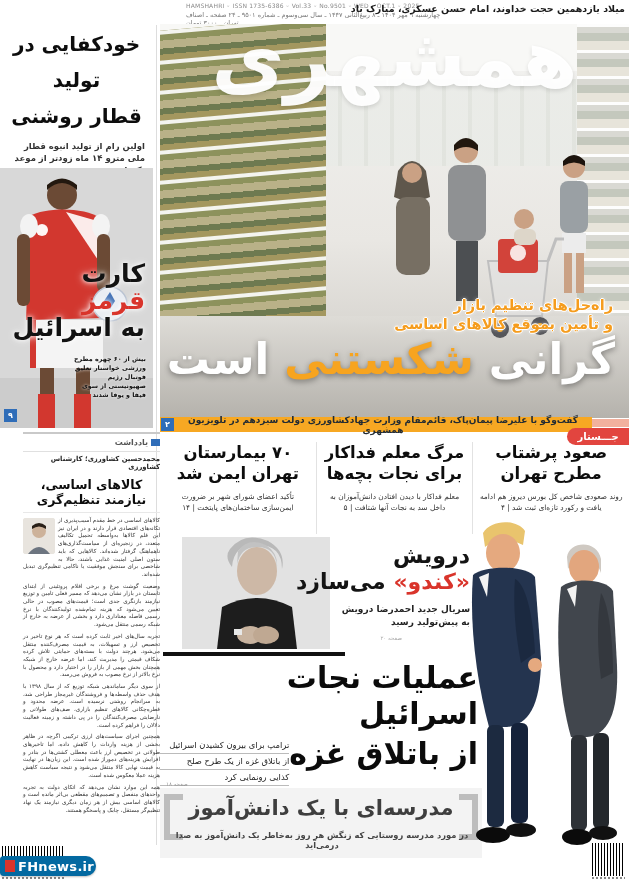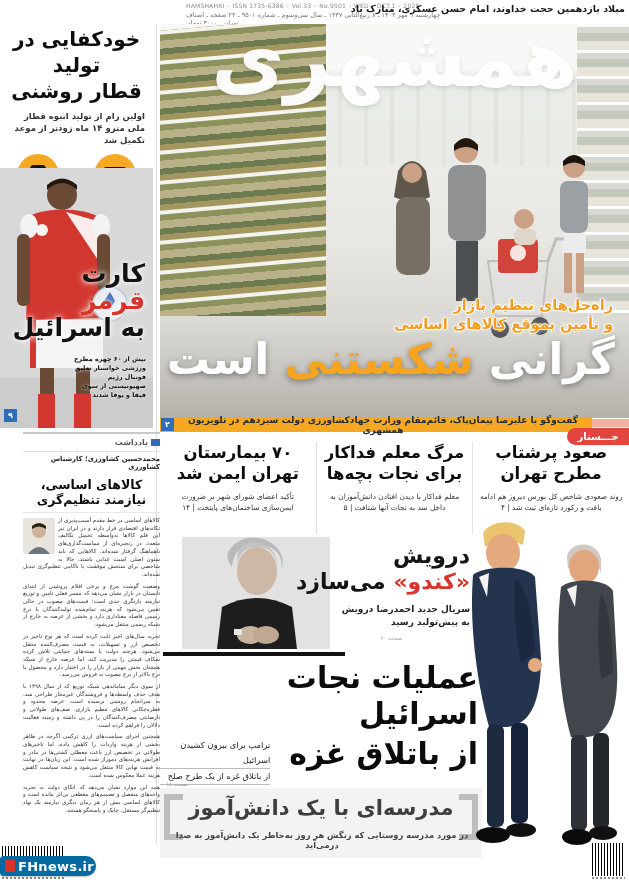--- a/index.html
+++ b/index.html
@@ -8,21 +8,21 @@
   .rtl{direction:rtl;}
   
   #hdr-left{position:absolute;left:186px;top:2px;width:260px;direction:ltr;text-align:left;}
   #hdr-left .en{font-size:6px;color:#8a8a8a;letter-spacing:.2px;}
   #hdr-left .fa{font-size:6.5px;color:#777;direction:rtl;text-align:left;margin-top:2px;}
   #hdr-right{position:absolute;right:4px;top:3px;font-size:9.5px;font-weight:bold;color:#1b1b1b;}
   
   .vdiv{position:absolute;left:156px;top:25px;width:1px;height:820px;background:#ddd;}
   
   #metro{position:absolute;left:0;top:26px;width:153px;text-align:center;}
-  #metro .title{font-size:20px;font-weight:900;line-height:26px;color:#0d0d0d;}
+  #metro .title{font-size:20px;font-weight:900;line-height:36px;color:#0d0d0d;}
   #metro .sub{font-size:8.5px;line-height:12px;color:#333;margin:6px 8px 0 8px;font-weight:bold;text-align:right;}
   #metro .stats{display:flex;flex-direction:row-reverse;justify-content:space-around;margin-top:8px;}
   .stat{width:70px;}
   .stat .circ{width:42px;height:42px;border-radius:50%;background:#f7a823;margin:0 auto;
               display:flex;align-items:center;justify-content:center;}
   .stat .val{font-size:19px;font-weight:900;color:#2b5fa7;margin-top:3px;}
   .stat .val small{font-size:8px;font-weight:bold;}
   .stat .cap{font-size:5.8px;line-height:8px;color:#444;margin-top:2px;}
   #metro .pref{font-size:6px;color:#999;text-align:left;margin:6px 4px 0 6px;}
   #metro .hr{border-top:1px solid #bbb;margin:4px 4px 0 4px;}
@@ -90,21 +90,21 @@
   #darvish .h .red{color:#d9342b;}
   #darvish .s{position:absolute;right:2px;top:66px;text-align:right;direction:rtl;font-size:9px;
               line-height:13px;font-weight:bold;color:#222;}
   #darvish .pref{position:absolute;right:70px;top:98px;font-size:5.5px;color:#aaa;}
   
   #blackbar{position:absolute;left:163px;top:652px;width:182px;height:4px;background:#111;}
   #gaza{position:absolute;left:160px;top:660px;width:318px;direction:rtl;}
   #gaza .l1{font-size:30px;font-weight:900;color:#0b0b0b;text-align:right;line-height:36px;}
   #gaza .row{display:flex;align-items:flex-start;margin-top:2px;}
   #gaza .l2{font-size:30px;font-weight:900;color:#0b0b0b;line-height:40px;white-space:nowrap;}
-  #gaza .subwrap{width:152px;margin-right:19px;margin-top:4px;}
+  #gaza .subwrap{width:152px;margin-right:0;margin-top:4px;}
   #gaza .sub{font-size:8.4px;line-height:15px;color:#222;text-align:right;
              border-bottom:1px solid #bbb;}
   #gaza .pref{font-size:5.5px;color:#999;margin-top:3px;}
   
   #duo{position:absolute;left:455px;top:513px;width:174px;height:345px;z-index:5;}
   
   #school{position:absolute;left:160px;top:788px;width:322px;height:70px;background:#f3f3f3;}
   #school .pref{position:absolute;left:6px;top:-7px;font-size:5.5px;color:#999;}
   .bracket{position:absolute;top:6px;width:13px;height:34px;}
   .bracket.r{right:4px;border-right:6px solid #bdbdbd;border-top:6px solid #bdbdbd;border-bottom:6px solid #bdbdbd;}

